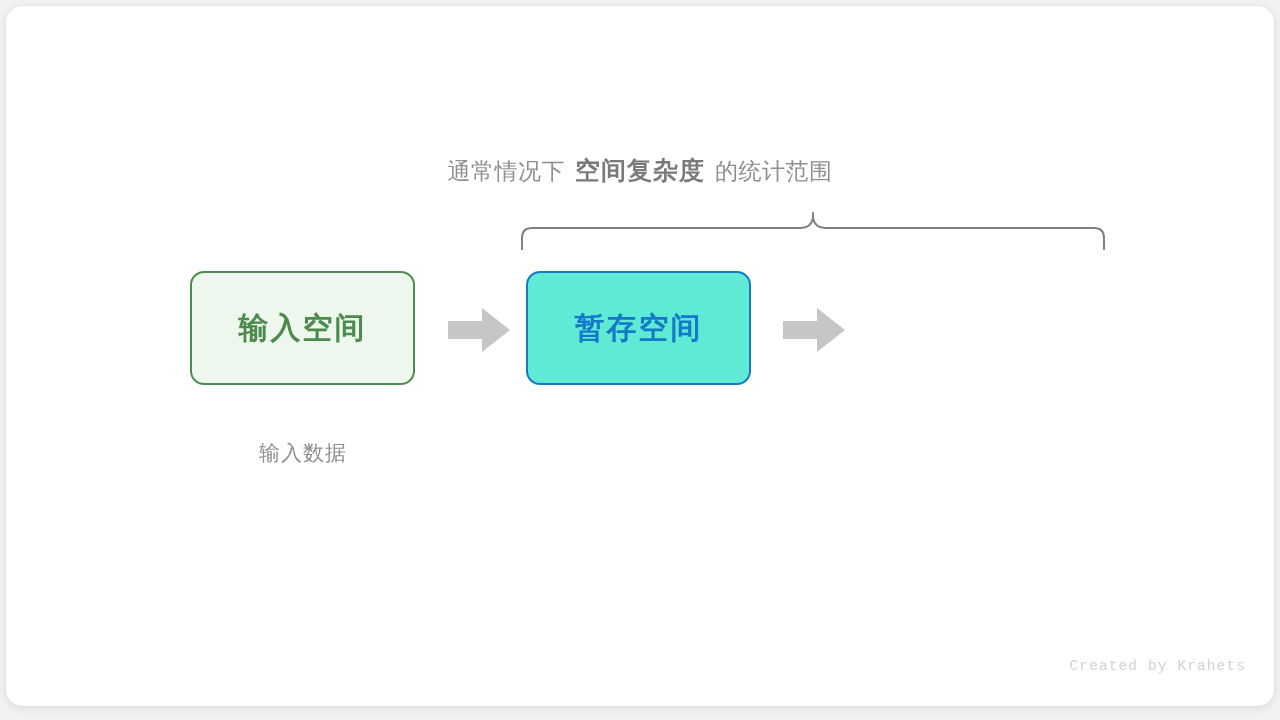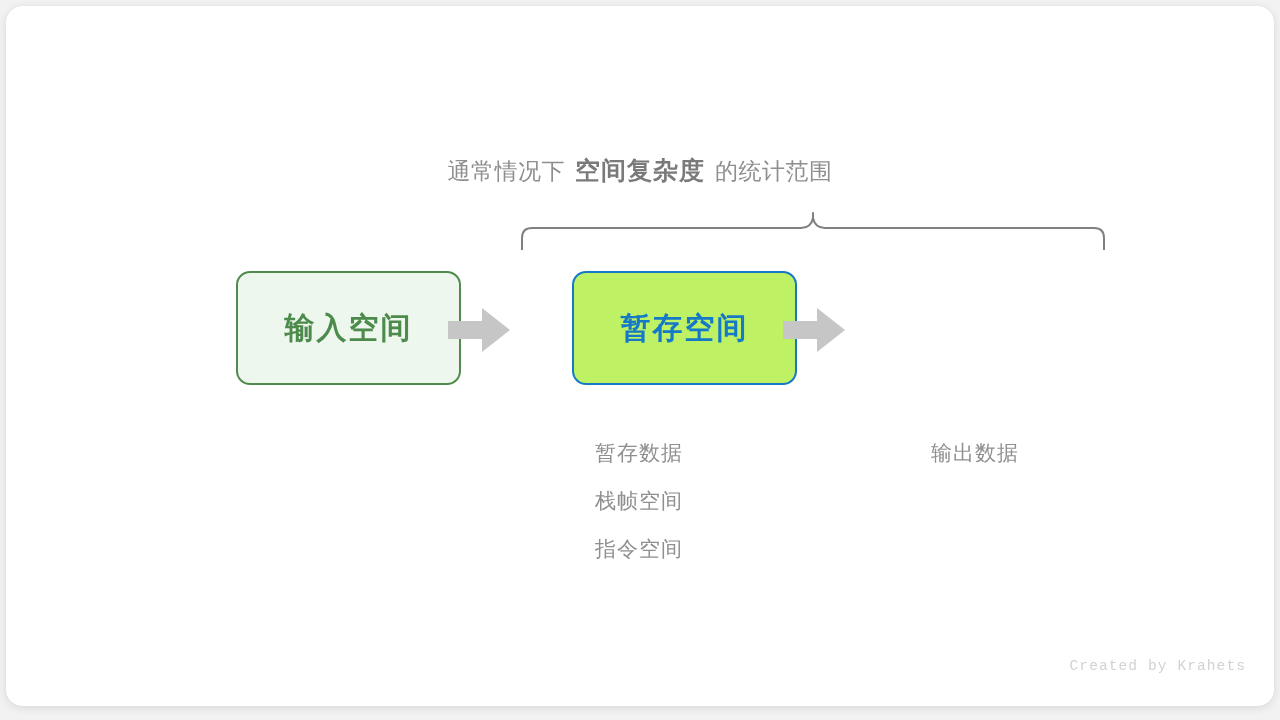--- a/index.html
+++ b/index.html
@@ -77,31 +77,30 @@
     border-radius: 14px;
     border-style: solid;
     border-width: 2px;
     box-sizing: border-box;
     display: flex;
     align-items: center;
     justify-content: center;
     font-size: 30px;
     font-weight: 700;
     letter-spacing: 2px;
-    margin-left: 46px;
   }
   .box-input {
     left: 184px;
     background: #eef7ee;
     border-color: #4f8b4f;
     color: #4d8b4d;
   }
   .box-temp {
     left: 520px;
-    background: #bef264;
+    background: #5eead4;
     border-color: #1579c8;
     color: #1579c8;
   }
   .box-output {
     left: 856px;
     background: #e9f4f2;
     border-color: #2e8b83;
     color: #2f8b83;
   }
 
@@ -176,27 +175,22 @@
         <path d="M0 14 L34 14 L34 1 L62 23 L34 45 L34 32 L0 32 Z" fill="#c6c6c6"></path>
       </svg>
     </div>
 
     <div class="arrow arrow-2">
       <svg width="62" height="46" viewBox="0 0 62 46" xmlns="http://www.w3.org/2000/svg">
         <path d="M0 14 L34 14 L34 1 L62 23 L34 45 L34 32 L0 32 Z" fill="#c6c6c6"></path>
       </svg>
     </div>
 
-
-    <div class="labels labels-temp">
-      <div class="label-line">暂存数据</div>
-      <div class="label-line">栈帧空间</div>
-      <div class="label-line">指令空间</div>
+    <div class="labels labels-input">
+      <div class="label-line">输入数据</div>
     </div>
 
-    <div class="labels labels-output">
-      <div class="label-line">输出数据</div>
-    </div>
+
 
     <div class="footer-credit">Created by Krahets</div>
 
   </div>
 </div>
 
 </body></html>

